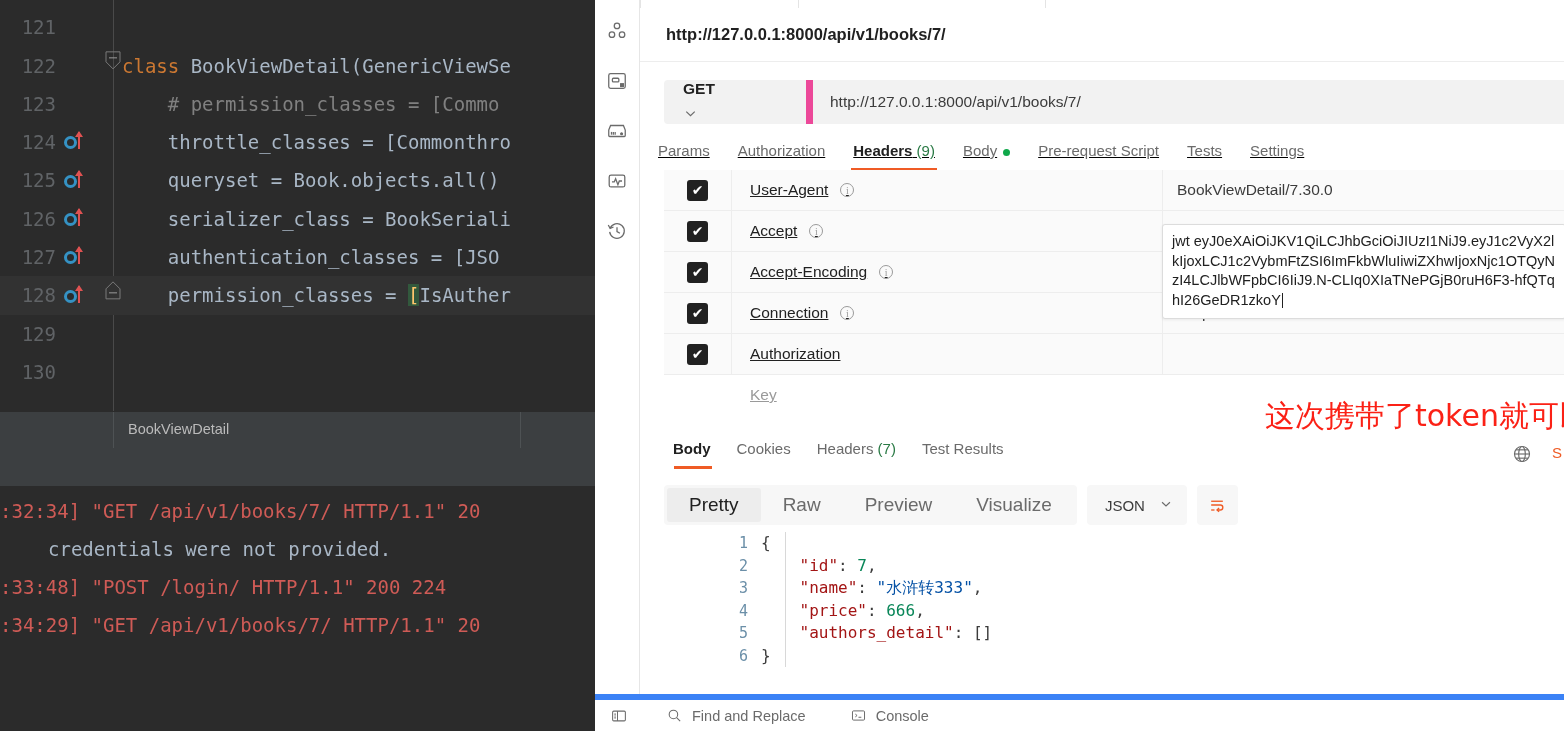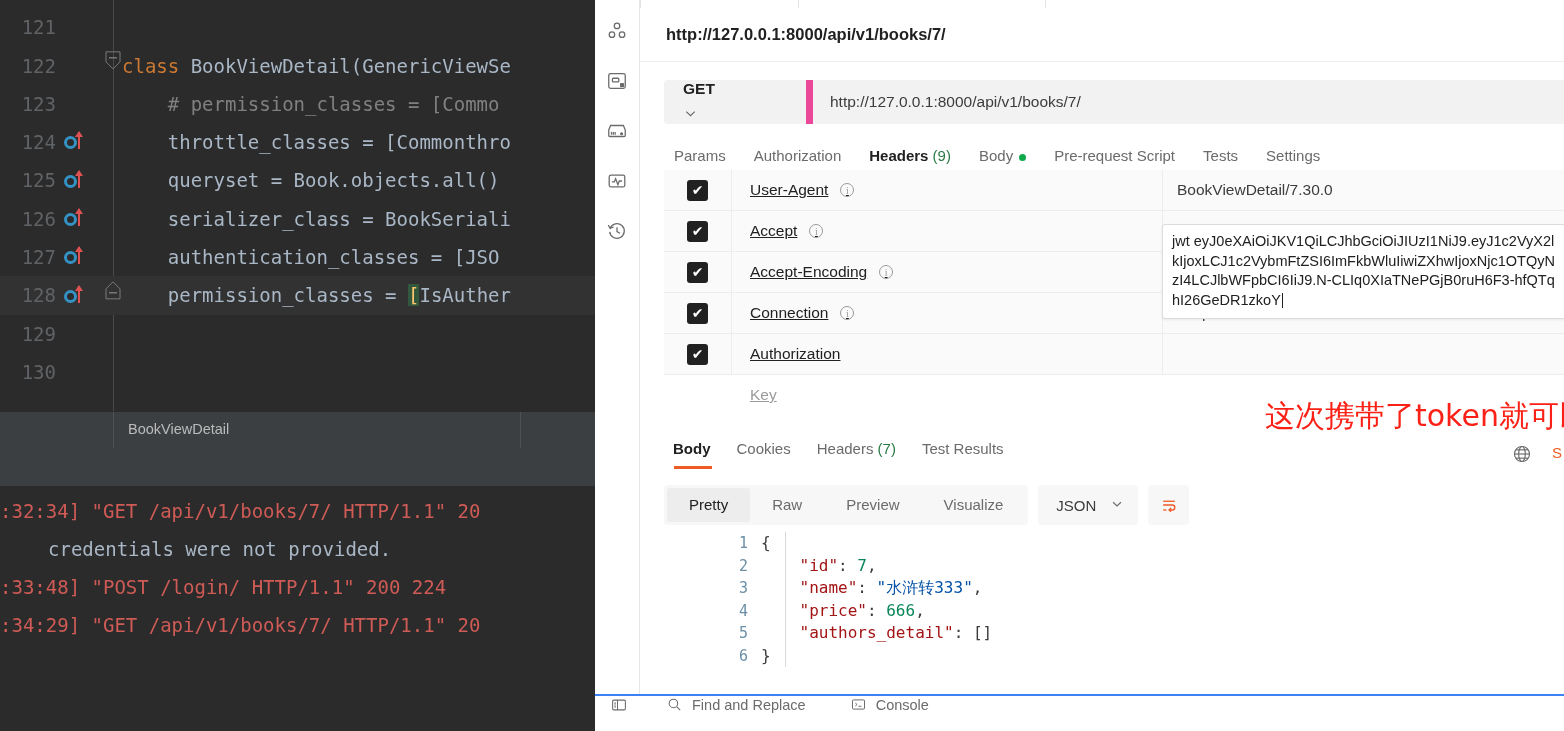--- a/index.html
+++ b/index.html
@@ -124,22 +124,22 @@
     border-right: 7px solid #ec4899; cursor: pointer; flex-direction: column;
   }
   .method-sel .mtext { font-size: 15.5px; font-weight: bold; color: #212121; }
   .chev { color: #6b6b6b; font-size: 12px; }
   .url-input {
     flex: 1; height: 44px; line-height: 44px; padding-left: 17px;
     font-size: 15.5px; color: #3c3c3c; background: transparent; border: 0;
     font-family: "Liberation Sans", sans-serif; outline: none;
   }
   .pm-reqtabs {
-    position: absolute; left: 24px; top: 138px; right: 0; height: 38px;
-    display: flex; align-items: flex-end; gap: 0px;
+    position: absolute; left: 8px; top: 138px; right: 0; height: 38px;
+    display: flex; align-items: flex-start; gap: 0px; text-decoration: underline;
   }
   .rtab {
     position: relative; padding: 4px 14px 12px 14px; font-size: 15px; color: #6b6b6b;
     cursor: pointer; white-space: nowrap;
   }
   .rtab:first-child { padding-left: 10px; }
   .rtab.active { color: #212121; font-weight: bold; }
   .rtab.active::after {
     content: ""; position: absolute; left: 12px; right: 12px; bottom: 0;
     height: 3px; background: #ef5b25;
@@ -219,21 +219,21 @@
   }
   .resp-ctrls {
     position: absolute; left: 24px; top: 485px; right: 0; height: 40px;
     display: flex; align-items: center; gap: 10px;
   }
   .segwrap {
     display: flex; align-items: center; background: #f7f7f7; border-radius: 4px;
     height: 40px; padding: 3px;
   }
   .seg {
-    padding: 0 22px; height: 34px; line-height: 34px; font-size: 15px;
+    padding: 0 22px; height: 34px; line-height: 34px; font-size: 19px;
     color: #6b6b6b; border-radius: 3px; cursor: pointer;
   }
   .seg.active { background: #ededed; color: #212121; }
   .jsonsel {
     display: flex; align-items: center; gap: 14px; background: #f7f7f7;
     border-radius: 4px; height: 40px; padding: 0 14px 0 18px; cursor: pointer;
   }
   .jsonsel .jtext { font-size: 15px; color: #3c3c3c; }
   .wrapbtn {
     width: 41px; height: 40px; background: #f7f7f7; border-radius: 4px;
@@ -253,22 +253,22 @@
   }
   .jtxt { position: absolute; left: 97px; }
   .j-key { color: #a31515; }
   .j-num { color: #098658; }
   .j-str { color: #0451a5; }
   .j-pun { color: #3c3c3c; }
   .j-brace { color: #3c3c3c; }
 
   .pm-footer {
     position: absolute; left: 0; bottom: 0; width: 969px; height: 37px;
-    background: #ffffff; border-top: 2px solid #3b82f6;
-    display: flex; align-items: flex-start; gap: 0px;
+    background: #ffffff; border-top: 6px solid #3b82f6;
+    display: flex; align-items: center; gap: 0px;
   }
   .foot-item {
     display: flex; align-items: center; gap: 9px; font-size: 14.5px; color: #6b6b6b;
     cursor: pointer;
   }
   .pm-footer .f1 { margin-left: 15px; }
   .pm-footer .f2 { margin-left: 38px; }
   .pm-footer .f3 { margin-left: 44px; }
 </style>
 </head>

